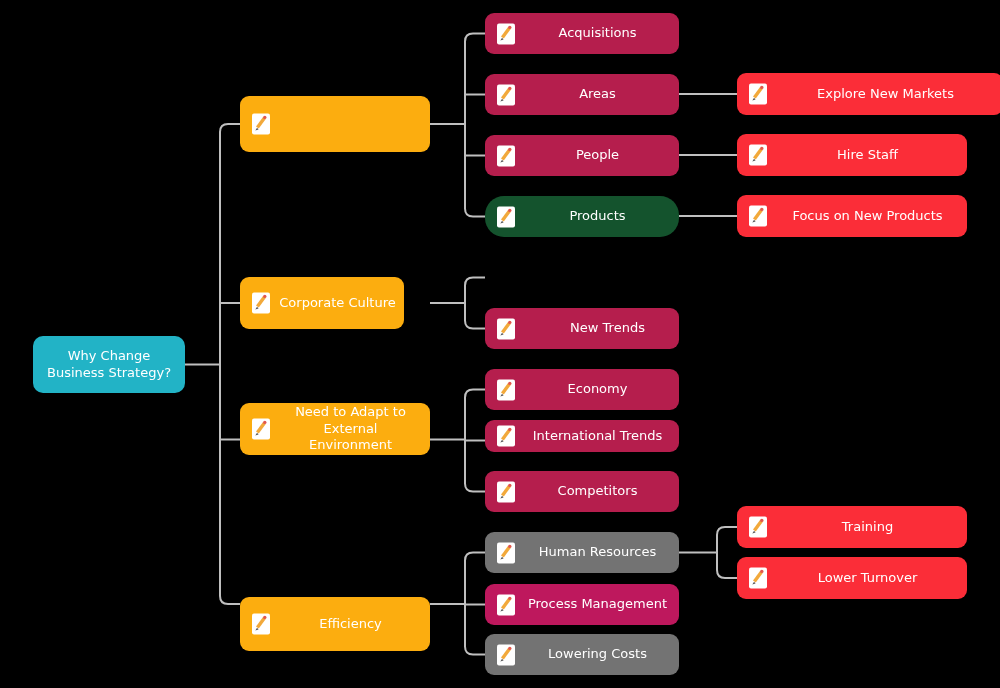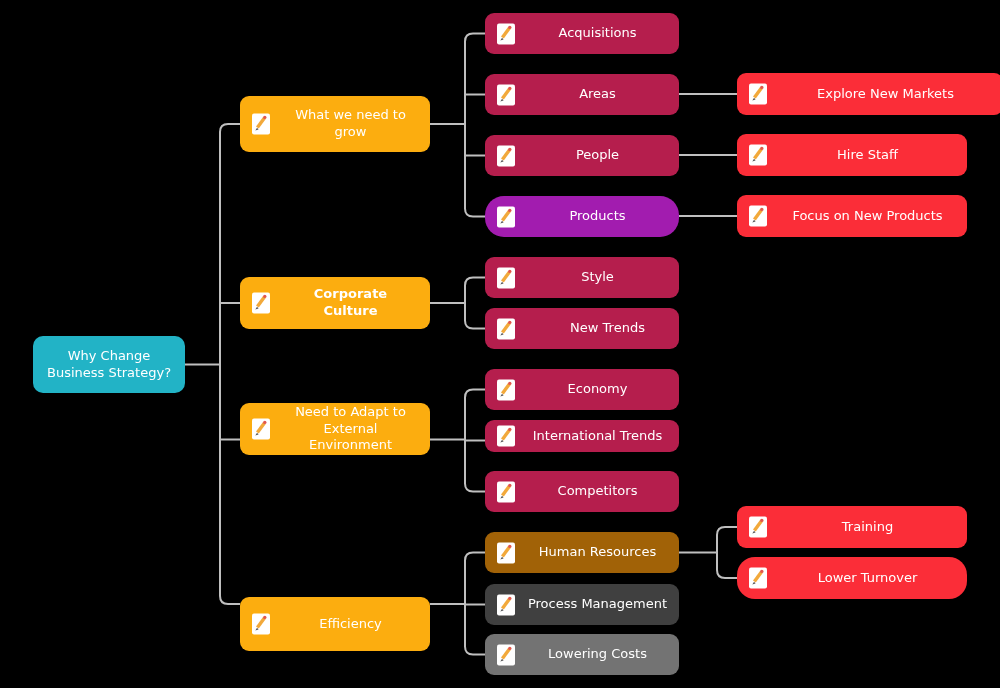--- a/index.html
+++ b/index.html
@@ -78,25 +78,22 @@
     </div>
     <div class="node level1" style="left: 240px; top: 96px; width: 190px; height: 56px; background: rgb(252, 173, 15);">
       <span class="icon-wrap">
         <svg width="20" height="22" viewBox="0 0 20 22">
        <rect x="1" y="0.5" width="18" height="21" rx="2" fill="#FFFFFF"></rect>
        <path d="M6 14.8 L4.3 17.6 L7.6 16.4 Z" fill="#58595B"></path>
        <line x1="6.4" y1="14.6" x2="13.4" y2="5" stroke="#F2A93B" stroke-width="3.4"></line>
        <circle cx="13.8" cy="4.4" r="1.7" fill="#E2574C"></circle>
      </svg>
       </span>
-      <span class="label-area">
-        <span class="node-label">What we need to grow</span>
-      </span>
-    </div>
-    <div class="node level1" style="left: 240px; top: 277px; width: 190px; height: 52px; background: rgb(252, 173, 15); font-weight: bold;">
+    </div>
+    <div class="node level1" style="left: 240px; top: 277px; width: 164px; height: 52px; background: rgb(252, 173, 15);">
       <span class="icon-wrap">
         <svg width="20" height="22" viewBox="0 0 20 22">
        <rect x="1" y="0.5" width="18" height="21" rx="2" fill="#FFFFFF"></rect>
        <path d="M6 14.8 L4.3 17.6 L7.6 16.4 Z" fill="#58595B"></path>
        <line x1="6.4" y1="14.6" x2="13.4" y2="5" stroke="#F2A93B" stroke-width="3.4"></line>
        <circle cx="13.8" cy="4.4" r="1.7" fill="#E2574C"></circle>
      </svg>
       </span>
       <span class="label-area">
         <span class="node-label">Corporate Culture</span>
@@ -160,46 +157,33 @@
        <rect x="1" y="0.5" width="18" height="21" rx="2" fill="#FFFFFF"></rect>
        <path d="M6 14.8 L4.3 17.6 L7.6 16.4 Z" fill="#58595B"></path>
        <line x1="6.4" y1="14.6" x2="13.4" y2="5" stroke="#F2A93B" stroke-width="3.4"></line>
        <circle cx="13.8" cy="4.4" r="1.7" fill="#E2574C"></circle>
      </svg>
       </span>
       <span class="label-area">
         <span class="node-label">People</span>
       </span>
     </div>
-    <div class="node level2" style="left: 485px; top: 196px; width: 194px; height: 41px; background: #a21caf; border-radius: 19px;">
+    <div class="node level2" style="left: 485px; top: 196px; width: 194px; height: 41px; background: #14532d; border-radius: 19px;">
       <span class="icon-wrap">
         <svg width="20" height="22" viewBox="0 0 20 22">
        <rect x="1" y="0.5" width="18" height="21" rx="2" fill="#FFFFFF"></rect>
        <path d="M6 14.8 L4.3 17.6 L7.6 16.4 Z" fill="#58595B"></path>
        <line x1="6.4" y1="14.6" x2="13.4" y2="5" stroke="#F2A93B" stroke-width="3.4"></line>
        <circle cx="13.8" cy="4.4" r="1.7" fill="#E2574C"></circle>
      </svg>
       </span>
       <span class="label-area">
         <span class="node-label">Products</span>
       </span>
     </div>
-    <div class="node level2" style="left: 485px; top: 257px; width: 194px; height: 41px; background: rgb(181, 30, 77);">
-      <span class="icon-wrap">
-        <svg width="20" height="22" viewBox="0 0 20 22">
-       <rect x="1" y="0.5" width="18" height="21" rx="2" fill="#FFFFFF"></rect>
-       <path d="M6 14.8 L4.3 17.6 L7.6 16.4 Z" fill="#58595B"></path>
-       <line x1="6.4" y1="14.6" x2="13.4" y2="5" stroke="#F2A93B" stroke-width="3.4"></line>
-       <circle cx="13.8" cy="4.4" r="1.7" fill="#E2574C"></circle>
-     </svg>
-      </span>
-      <span class="label-area">
-        <span class="node-label">Style</span>
-      </span>
-    </div>
     <div class="node level2" style="left: 485px; top: 308px; width: 194px; height: 41px; background: rgb(181, 30, 77); gap: 20px;">
       <span class="icon-wrap">
         <svg width="20" height="22" viewBox="0 0 20 22">
        <rect x="1" y="0.5" width="18" height="21" rx="2" fill="#FFFFFF"></rect>
        <path d="M6 14.8 L4.3 17.6 L7.6 16.4 Z" fill="#58595B"></path>
        <line x1="6.4" y1="14.6" x2="13.4" y2="5" stroke="#F2A93B" stroke-width="3.4"></line>
        <circle cx="13.8" cy="4.4" r="1.7" fill="#E2574C"></circle>
      </svg>
       </span>
       <span class="label-area">
@@ -238,34 +222,34 @@
        <rect x="1" y="0.5" width="18" height="21" rx="2" fill="#FFFFFF"></rect>
        <path d="M6 14.8 L4.3 17.6 L7.6 16.4 Z" fill="#58595B"></path>
        <line x1="6.4" y1="14.6" x2="13.4" y2="5" stroke="#F2A93B" stroke-width="3.4"></line>
        <circle cx="13.8" cy="4.4" r="1.7" fill="#E2574C"></circle>
      </svg>
       </span>
       <span class="label-area">
         <span class="node-label">Competitors</span>
       </span>
     </div>
-    <div class="node level2" style="left: 485px; top: 532px; width: 194px; height: 41px; background: #a16207;">
+    <div class="node level2" style="left: 485px; top: 532px; width: 194px; height: 41px; background: #737373;">
       <span class="icon-wrap">
         <svg width="20" height="22" viewBox="0 0 20 22">
        <rect x="1" y="0.5" width="18" height="21" rx="2" fill="#FFFFFF"></rect>
        <path d="M6 14.8 L4.3 17.6 L7.6 16.4 Z" fill="#58595B"></path>
        <line x1="6.4" y1="14.6" x2="13.4" y2="5" stroke="#F2A93B" stroke-width="3.4"></line>
        <circle cx="13.8" cy="4.4" r="1.7" fill="#E2574C"></circle>
      </svg>
       </span>
       <span class="label-area">
         <span class="node-label">Human Resources</span>
       </span>
     </div>
-    <div class="node level2" style="left: 485px; top: 584px; width: 194px; height: 41px; background: #404040;">
+    <div class="node level2" style="left: 485px; top: 584px; width: 194px; height: 41px; background: #be185d;">
       <span class="icon-wrap">
         <svg width="20" height="22" viewBox="0 0 20 22">
        <rect x="1" y="0.5" width="18" height="21" rx="2" fill="#FFFFFF"></rect>
        <path d="M6 14.8 L4.3 17.6 L7.6 16.4 Z" fill="#58595B"></path>
        <line x1="6.4" y1="14.6" x2="13.4" y2="5" stroke="#F2A93B" stroke-width="3.4"></line>
        <circle cx="13.8" cy="4.4" r="1.7" fill="#E2574C"></circle>
      </svg>
       </span>
       <span class="label-area">
         <span class="node-label">Process Management</span>
@@ -329,21 +313,21 @@
        <rect x="1" y="0.5" width="18" height="21" rx="2" fill="#FFFFFF"></rect>
        <path d="M6 14.8 L4.3 17.6 L7.6 16.4 Z" fill="#58595B"></path>
        <line x1="6.4" y1="14.6" x2="13.4" y2="5" stroke="#F2A93B" stroke-width="3.4"></line>
        <circle cx="13.8" cy="4.4" r="1.7" fill="#E2574C"></circle>
      </svg>
       </span>
       <span class="label-area">
         <span class="node-label">Training</span>
       </span>
     </div>
-    <div class="node level3" style="left: 737px; top: 557px; width: 230px; height: 42px; background: rgb(251, 45, 56); border-radius: 18px;">
+    <div class="node level3" style="left: 737px; top: 557px; width: 230px; height: 42px; background: rgb(251, 45, 56);">
       <span class="icon-wrap">
         <svg width="20" height="22" viewBox="0 0 20 22">
        <rect x="1" y="0.5" width="18" height="21" rx="2" fill="#FFFFFF"></rect>
        <path d="M6 14.8 L4.3 17.6 L7.6 16.4 Z" fill="#58595B"></path>
        <line x1="6.4" y1="14.6" x2="13.4" y2="5" stroke="#F2A93B" stroke-width="3.4"></line>
        <circle cx="13.8" cy="4.4" r="1.7" fill="#E2574C"></circle>
      </svg>
       </span>
       <span class="label-area">
         <span class="node-label">Lower Turnover</span>

